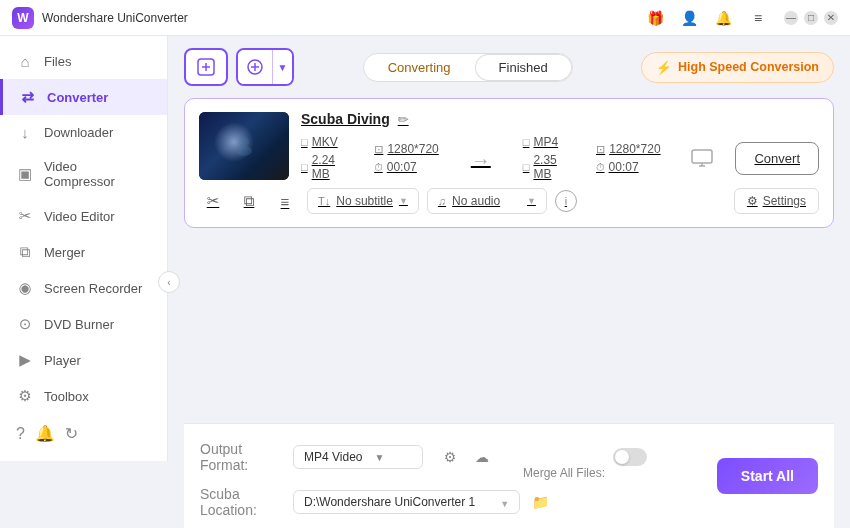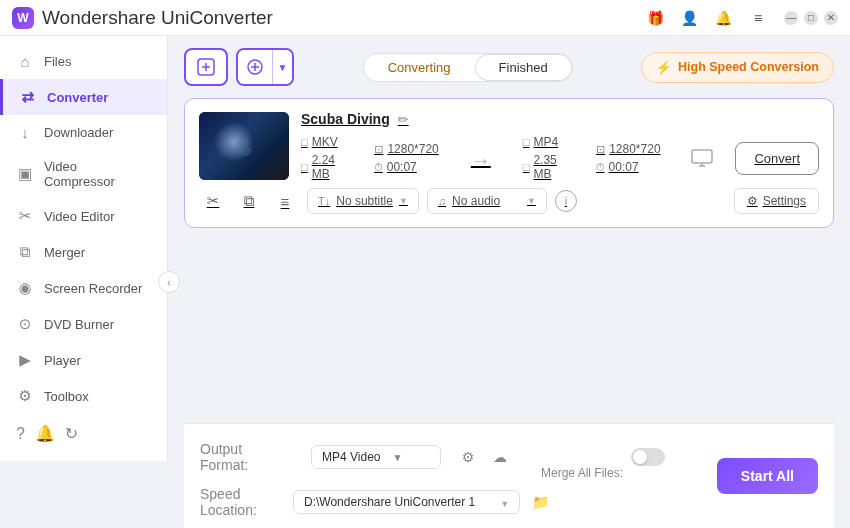--- a/index.html
+++ b/index.html
@@ -34,21 +34,21 @@
       background: linear-gradient(135deg, #6c3de0, #a855f7);
       border-radius: 6px;
       display: flex;
       align-items: center;
       justify-content: center;
       color: white;
       font-size: 12px;
       font-weight: bold;
     }
     .titlebar-title {
-      font-size: 19px;
+      font-size: 12px;
       color: #333;
       font-weight: 500;
     }
     .titlebar-controls {
       display: flex;
       align-items: center;
       gap: 6px;
     }
     .titlebar-icon {
       width: 28px;
@@ -403,21 +403,20 @@
       align-items: center;
       gap: 12px;
       border: 1px solid #ddd;
       border-radius: 6px;
       padding: 4px 10px;
       font-size: 12px;
       color: #333;
       cursor: pointer;
       background: white;
       min-width: 130px;
-      margin-left: 18px;
     }
     .format-select-arrow { color: #888; font-size: 10px; }
     .bottom-icons {
       display: flex;
       gap: 6px;
       margin-left: 6px;
     }
     .bottom-icon {
       width: 26px;
       height: 26px;
@@ -762,21 +761,21 @@
             <div class="bottom-icon">☁</div>
           </div>
           <div class="merge-row" style="margin-left:20px;">
             <span class="merge-label">Merge All Files:</span>
             <div class="toggle">
               <div class="toggle-knob"></div>
             </div>
           </div>
         </div>
         <div class="bottom-row">
-          <span class="bottom-label">Speed Location:</span>
+          <span class="bottom-label">Scuba Location:</span>
           <div class="location-select">
             <span>D:\Wondershare UniConverter 1</span>
             <span style="font-size:9px;color:#aaa;margin-left:6px;">▼</span>
           </div>
           <div class="folder-icon-btn">📁</div>
         </div>
       </div>
 
       <button class="start-all-btn">Start All</button>
     </div>

